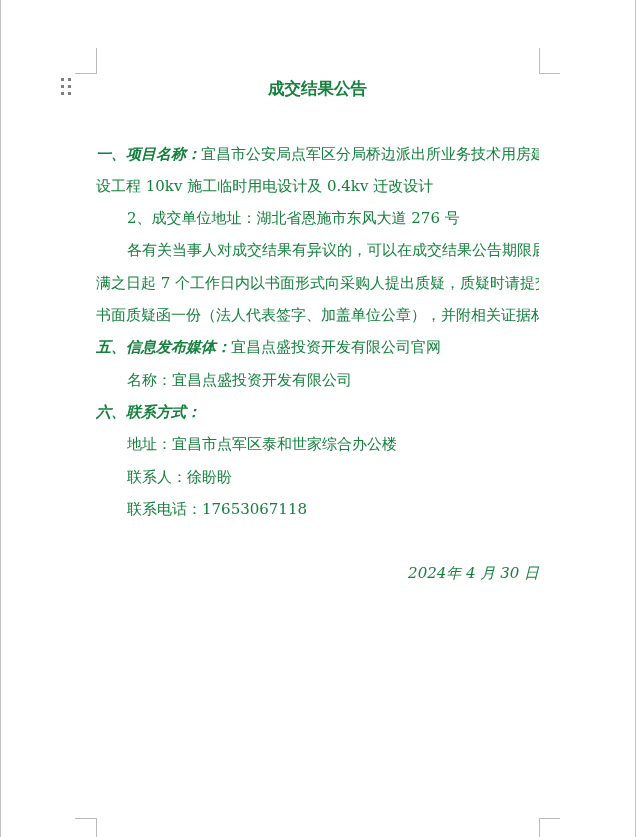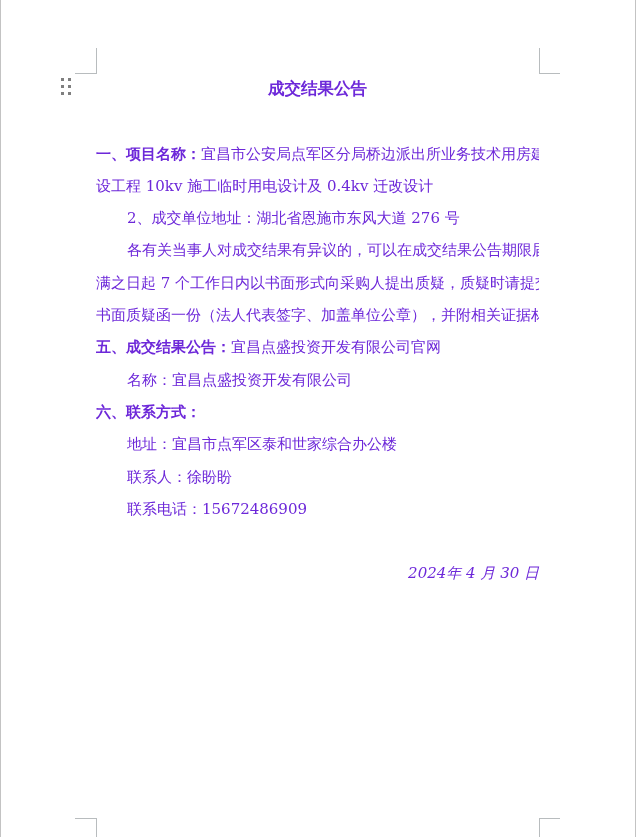--- a/index.html
+++ b/index.html
@@ -7,21 +7,21 @@
     padding: 0;
     background: #ffffff;
   }
   .page {
     position: relative;
     width: 636px;
     height: 837px;
     background: #ffffff;
     overflow: hidden;
     font-family: "DejaVu Serif", "Liberation Serif", serif;
-    color: #6d28d9;
+    color: #15803d;
   }
   
   .edge {
     position: absolute;
     top: 0;
     width: 1px;
     height: 837px;
     background: #c3c3c3;
   }
   .edge.left  { left: 0; }
@@ -68,20 +68,21 @@
   .line {
     height: 32.3px;
     white-space: nowrap;
     overflow: hidden;
   }
   .blank { height: 32.3px; }
   .indent2 { padding-left: 31px; }
   .b {
     font-weight: bold;
     font-family: "DejaVu Sans", "Liberation Sans", sans-serif;
+    font-style: italic;
   }
   .title-line {
     height: 32.3px;
     text-align: center;
     font-weight: bold;
     font-size: 16.5px;
     font-family: "DejaVu Sans", "Liberation Sans", sans-serif;
   }
   .date-line {
     height: 32.3px;
@@ -127,30 +128,30 @@
 
 
 
     <div class="line indent2"><span>各有关当事人对成交结果有异议的，可以在成交结果公告期限届</span></div>
 
     <div class="line"><span>满之日起 7 个工作日内以书面形式向采购人提出质疑，质疑时请提交</span></div>
 
     <div class="line"><span>书面质疑函一份（法人代表签字、加盖单位公章），并附相关证据材</span></div>
 
 
-    <div class="line"><span class="b">五、成交结果公告：</span><span>宜昌点盛投资开发有限公司官网</span></div>
+    <div class="line"><span class="b">五、信息发布媒体：</span><span>宜昌点盛投资开发有限公司官网</span></div>
 
     <div class="line indent2"><span>名称：宜昌点盛投资开发有限公司</span></div>
 
     <div class="line"><span class="b">六、联系方式：</span></div>
 
     <div class="line indent2"><span>地址：宜昌市点军区泰和世家综合办公楼</span></div>
 
     <div class="line indent2"><span>联系人：徐盼盼</span></div>
 
-    <div class="line indent2"><span>联系电话：15672486909</span></div>
+    <div class="line indent2"><span>联系电话：17653067118</span></div>
 
     <div class="blank"></div>
 
     <div class="date-line">2024年 4 月 30 日</div>
 
   </div>
 </div>
 
 </body></html>

